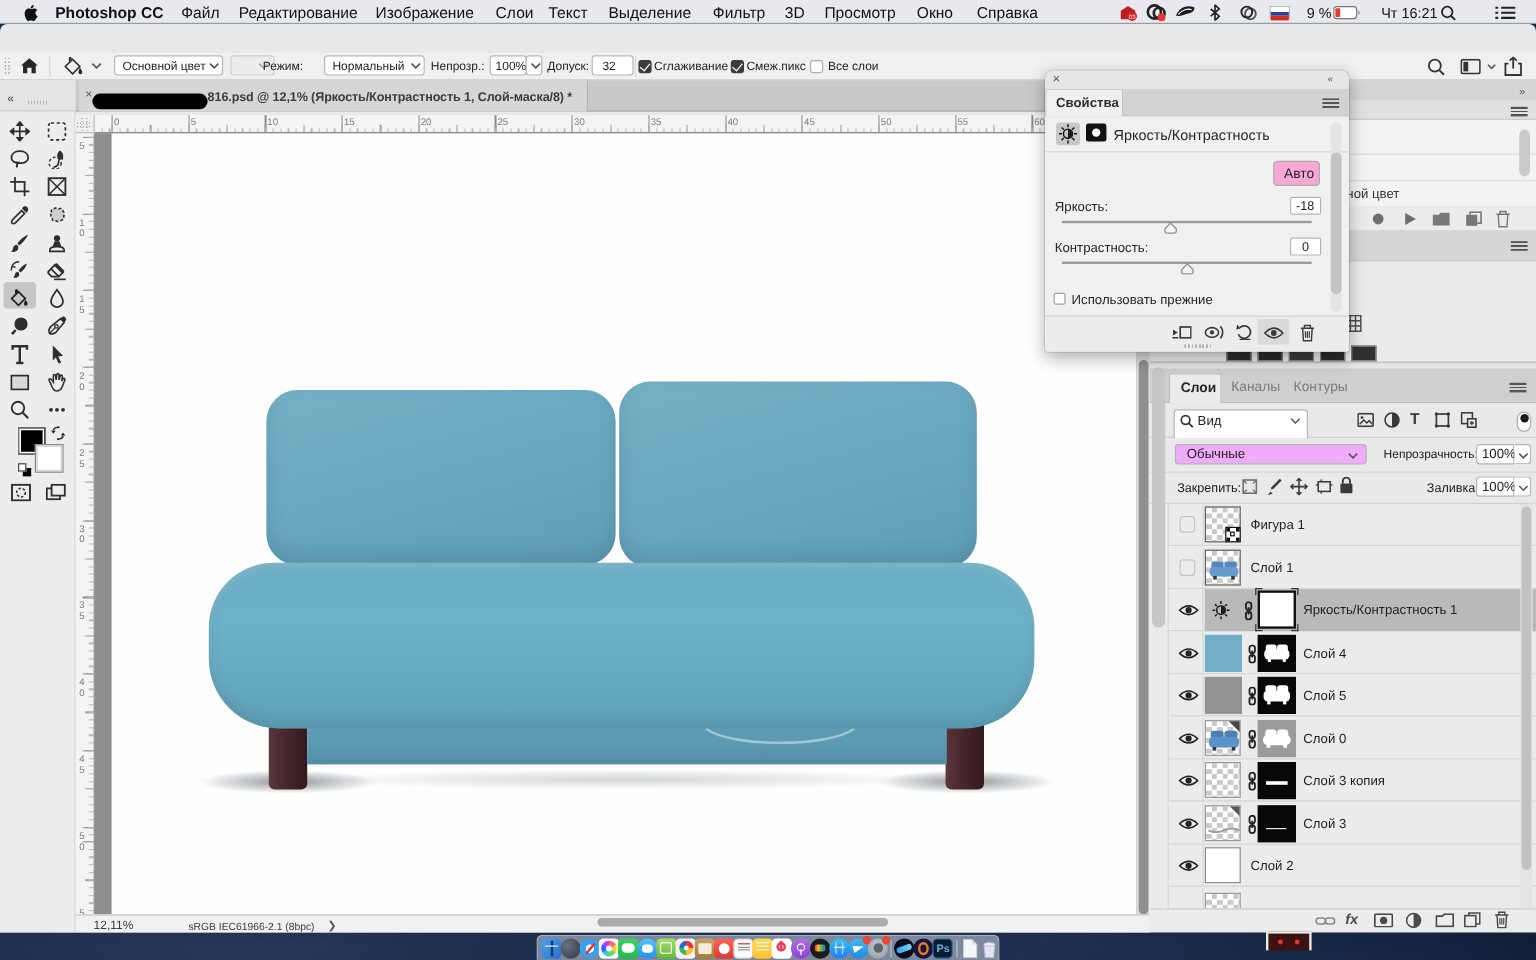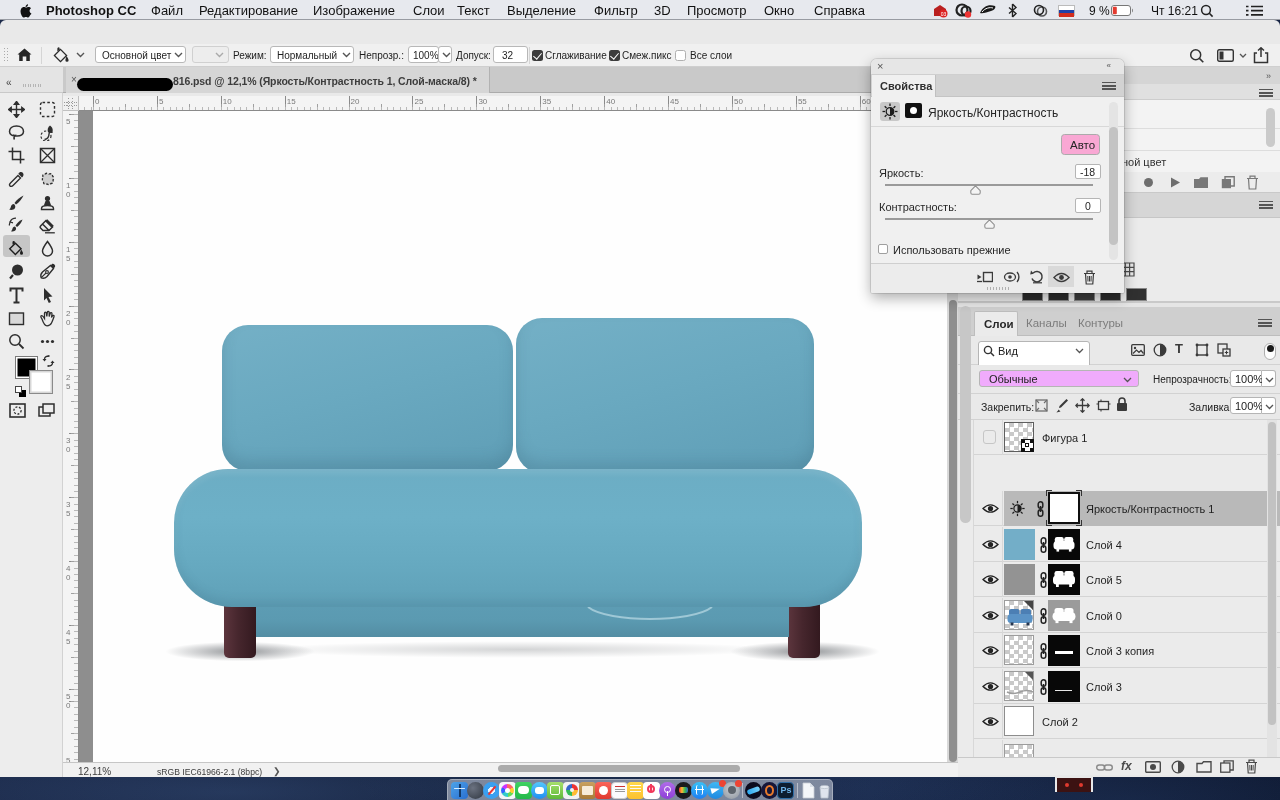--- a/index.html
+++ b/index.html
@@ -182,21 +182,21 @@
     <span style="position:absolute;left:6px;top:3px;">Основной цвет</span>
     <svg style="position:absolute;right:2.5px;top:5px;" width="9" height="6" viewBox="0 0 9 6">
         <path d="M1 1 L4.5 4.5 L8 1" stroke="#555" stroke-width="1.4" fill="none"></path>
       </svg>
   </div>
   <div class="obox" style="left:192px;width:37px;background:#ededed;border-color:#d0d0d0;">
     <svg style="position:absolute;right:4px;top:5px;" width="9" height="6" viewBox="0 0 9 6">
         <path d="M1 1 L4.5 4.5 L8 1" stroke="#aaa" stroke-width="1.4" fill="none"></path>
       </svg>
   </div>
-  <span class="olabel" style="left:233px;text-align:center;">Режим:</span>
+  <span class="olabel" style="left:219px;text-align:center;">Режим:</span>
   <div class="obox" style="left:270px;width:84px;">
     <span style="position:absolute;left:6px;top:3px;">Нормальный</span>
     <svg style="position:absolute;right:2.5px;top:5px;" width="9" height="6" viewBox="0 0 9 6">
         <path d="M1 1 L4.5 4.5 L8 1" stroke="#555" stroke-width="1.4" fill="none"></path>
       </svg>
   </div>
   <span class="olabel" style="left:359px;">Непрозр.:</span>
   <div class="obox" style="left:408px;width:31px;">
       <span style="position:absolute;left:4px;top:3px;">100%</span>
     </div>
@@ -606,20 +606,37 @@
           <div style="position:absolute;left:2.8px;top:2.8px;width:4.6px;height:4.6px;border:1.1px solid #111;"></div>
           <div style="position:absolute;left:0;top:0;width:2.6px;height:2.6px;background:#111;"></div>
           <div style="position:absolute;right:0;top:0;width:2.6px;height:2.6px;background:#111;"></div>
           <div style="position:absolute;left:0;bottom:0;width:2.6px;height:2.6px;background:#111;"></div>
           <div style="position:absolute;right:0;bottom:0;width:2.6px;height:2.6px;background:#111;"></div>
         </div>
       </div>
       <span class="lname" style="left:84px;">Фигура 1</span>
     </div>
 
+    <div class="lrow" style="top:35.5px;left:0;width:322px;">
+      <div class="eyewrap">
+          <div style="position:absolute;left:25px;top:10px;width:13px;height:14px;border:1px solid #c6c6c6;border-radius:3px;"></div>
+        </div>
+      <div class="checker" style="position:absolute;left:46px;top:2px;width:30px;height:30px;border:1.4px solid #5e5e5e;">
+        <svg width="30" height="30" viewBox="0 0 30 30">
+            <g>
+              <rect x="4.5" y="9" width="10" height="6.5" rx="2" fill="#5288bd"></rect>
+              <rect x="15.5" y="9" width="10" height="6.5" rx="2" fill="#5288bd"></rect>
+              <rect x="3" y="13.5" width="24" height="8" rx="3.5" fill="#649ccf"></rect>
+              <rect x="6" y="21" width="3" height="3" fill="#2b3950"></rect>
+              <rect x="21" y="21" width="3" height="3" fill="#2b3950"></rect>
+            </g>
+          </svg>
+      </div>
+      <span class="lname" style="left:84px;">Слой 1</span>
+    </div>
 
     <div class="lrow" style="top:71px;left:0;width:322px;">
       <div style="position:absolute;left:46px;top:0;width:276px;height:35px;background:#b9b9b9;"></div>
       <div class="eyewrap">
           <svg style="position:absolute;left:24px;top:12px;" width="17" height="11" viewBox="0 0 17 11">
             <path d="M1 5.5 Q8.5 -1.8 16 5.5 Q8.5 12.8 1 5.5 Z" fill="none" stroke="#222" stroke-width="1.3"></path>
             <circle cx="8.5" cy="5.5" r="2.6" fill="#222"></circle>
           </svg>
         </div>
       <svg style="position:absolute;left:50px;top:8px;" width="19" height="19" viewBox="0 0 20 19">

